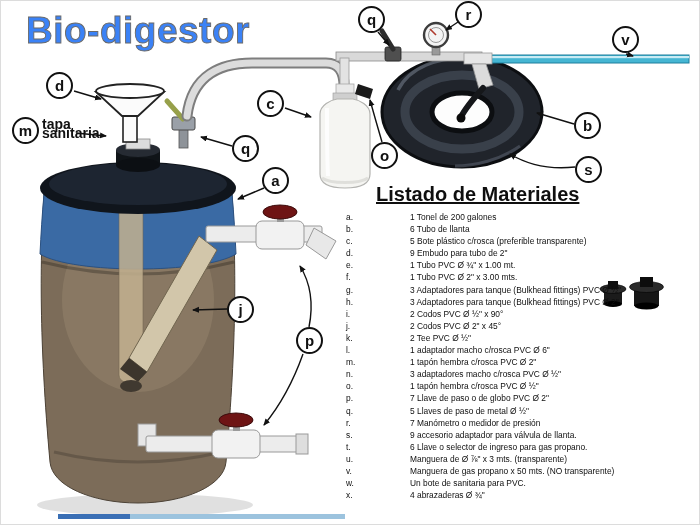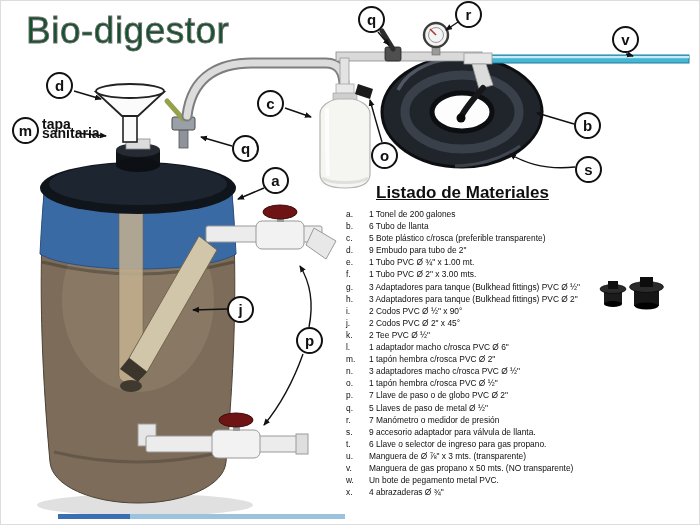--- a/index.html
+++ b/index.html
@@ -1,29 +1,29 @@
 <!DOCTYPE html>
 <html><head>
 <meta charset="utf-8">
 <style>
   html,body{margin:0;padding:0;background:#fff;}
   .page{position:relative;width:700px;height:525px;background:#ffffff;overflow:hidden;
         font-family:"Liberation Sans",sans-serif;box-shadow:inset 0 0 0 1px #dcdcdc;}
-  .title{position:absolute;left:26px;top:10px;font-size:37px;font-weight:normal;color:#14532d;
+  .title{position:absolute;left:26px;top:10px;font-size:37px;font-weight:bold;color:#3b82f6;
          -webkit-text-stroke:0.9px #6a6a6a;letter-spacing:0.5px;}
   .tapa{position:absolute;left:42px;top:120px;font-size:14px;font-weight:bold;line-height:9px;
         white-space:pre-line;color:#111;}
   .co{position:absolute;width:27px;height:27px;border:2px solid #111;border-radius:50%;background:#fff;
       display:flex;align-items:center;justify-content:center;font-size:15px;font-weight:bold;color:#111;
       box-sizing:border-box;z-index:5;}
   .materials{position:absolute;left:346px;top:183px;width:350px;color:#0f0f0f;z-index:4;}
-  .mheading{font-size:17px;font-weight:bold;text-decoration:underline;margin:0 0 5px 30px;}
+  .mheading{font-size:20px;font-weight:bold;text-decoration:underline;margin:0 0 5px 30px;}
   .mrow{display:flex;line-height:12.1px;font-size:8.4px;}
   .mkey{width:23px;flex:none;}
-  .mdesc{flex:1;}
+  .mdesc{flex:1;margin-left:41px;}
   svg.illo{position:absolute;left:0;top:0;z-index:1;}
 </style>
 </head>
 <body>
 
 <div class="page">
 
   <svg class="illo" width="700" height="525" viewBox="0 0 700 525">
     <defs>
       <marker id="ah" markerWidth="8" markerHeight="8" refX="6" refY="3" orient="auto" markerUnits="userSpaceOnUse">
@@ -267,21 +267,21 @@
     <div class="mrow">
         <span class="mkey">u.</span>
         <span class="mdesc">Manguera de Ø ⅞" x 3 mts. (transparente)</span>
       </div>
     <div class="mrow">
         <span class="mkey">v.</span>
         <span class="mdesc">Manguera de gas propano x 50 mts. (NO transparente)</span>
       </div>
     <div class="mrow">
         <span class="mkey">w.</span>
-        <span class="mdesc">Un bote de pegamento  metal PVC.</span>
+        <span class="mdesc">Un bote de sanitaria  para PVC.</span>
       </div>
     <div class="mrow">
         <span class="mkey">x.</span>
         <span class="mdesc">4 abrazaderas Ø ¾"</span>
       </div>
   </div>
 
 </div>
 
 </body></html>

